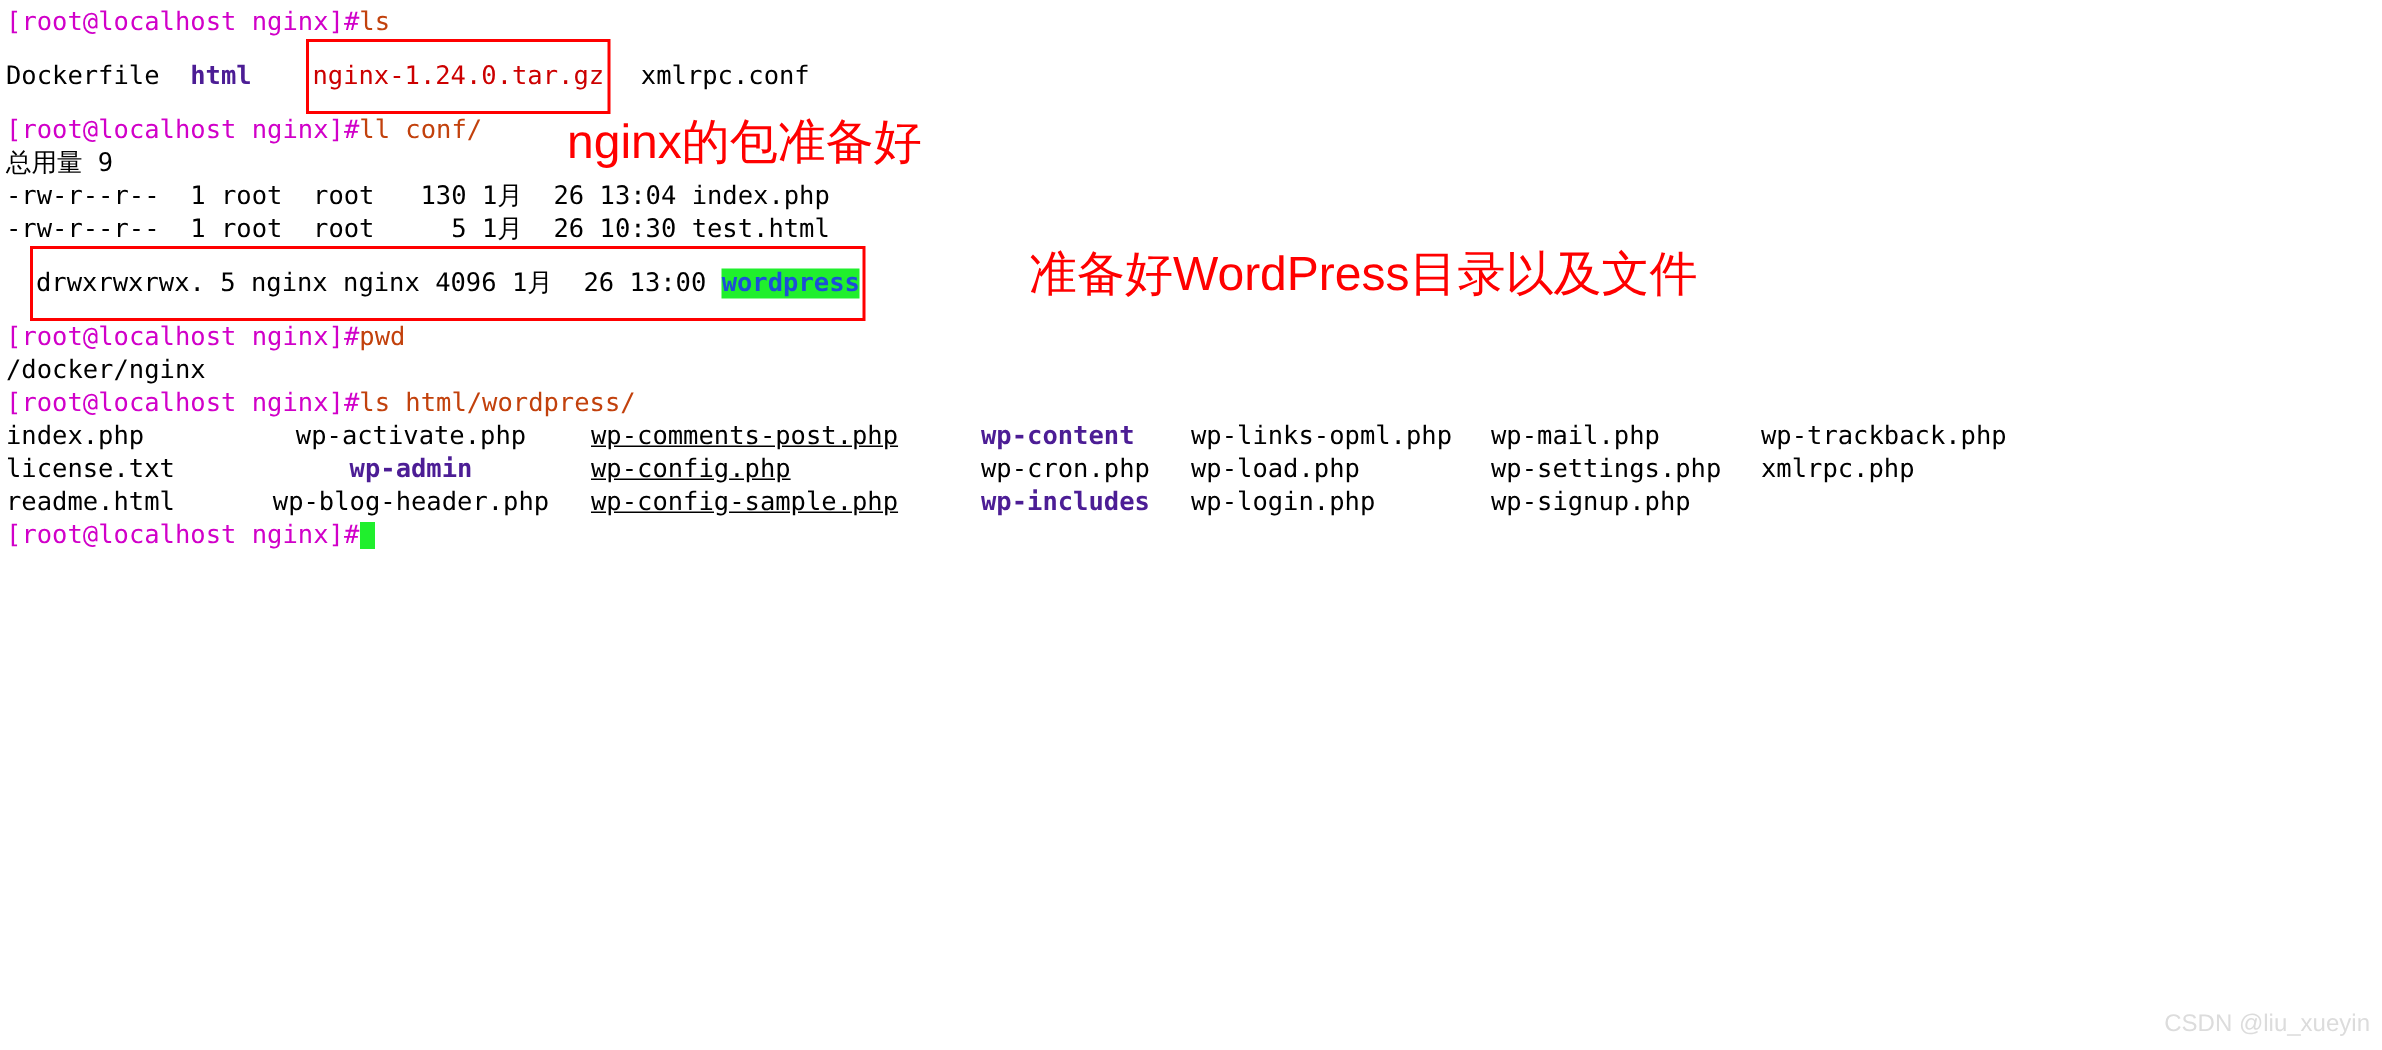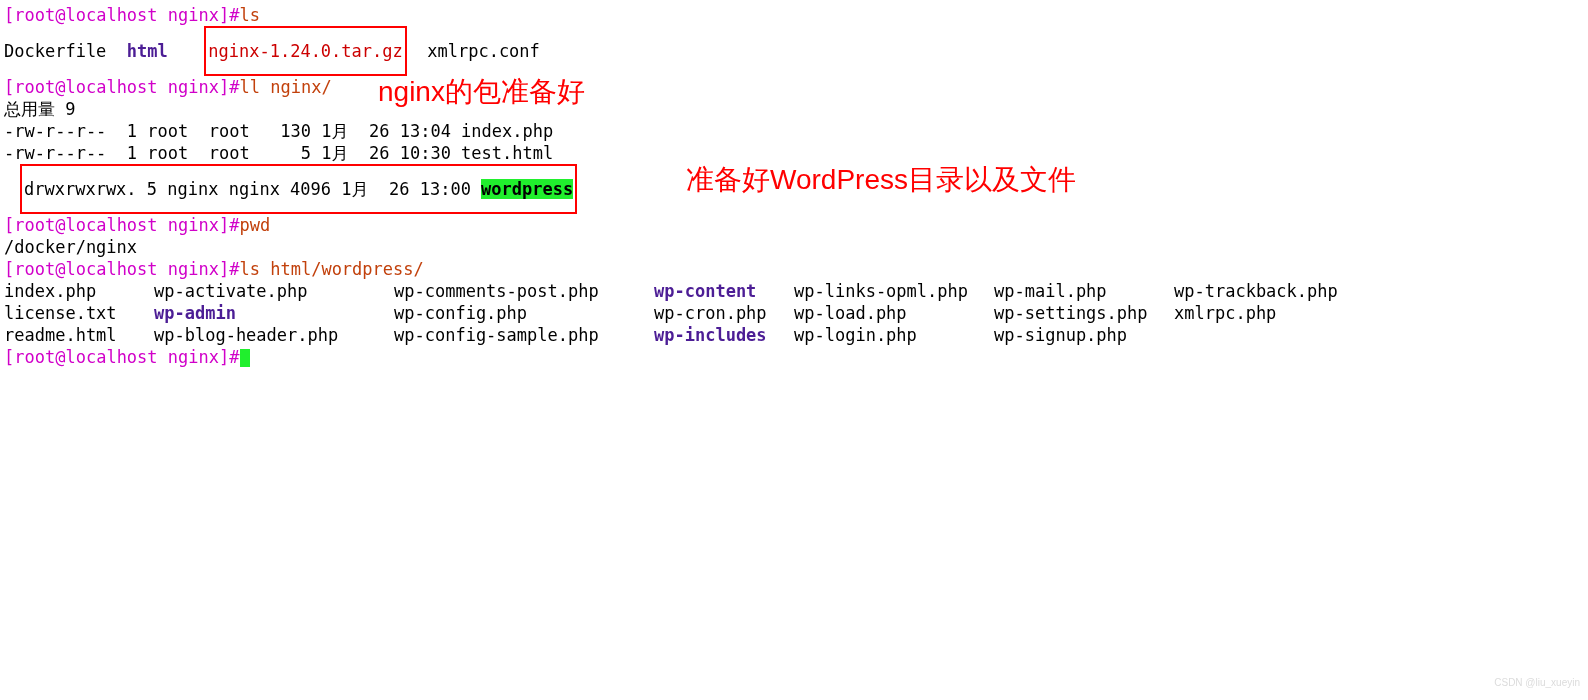--- a/index.html
+++ b/index.html
@@ -14,29 +14,29 @@
       width: 1588px;
       height: 700px;
       box-sizing: border-box;
     }
     .line { white-space: pre; }
     .pink { color: #d100c9; }
     .blue { color: #4c1d95; font-weight: bold; }
     .red  { color: #cc0000; }
     .black { color: #c2410c; }
     .dir-highlight {
-      color: #000000;
+      color: #1d4ed8;
       background: #20ef2d;
       font-weight: bold;
     }
     .annot {
       position: absolute;
       color: #ff0000;
       font-family: "SimSun", "Microsoft YaHei", sans-serif;
-      font-size: 28px;
+      font-size: 32px;
       line-height: 1;
     }
     .box-red {
       border: 2px solid #ff0000;
       padding: 12px 2px;
       box-sizing: border-box;
       display: inline-block;
       margin-left: 16px;
     }
     .cursor {
@@ -44,39 +44,39 @@
       width: 10px;
       height: 18px;
       background: #20ef2d;
       vertical-align: middle;
     }
     .watermark {
       position: absolute;
       right: 8px;
       bottom: 6px;
       color: #dcdcdc;
-      font-size: 10px;
+      font-size: 16px;
       font-family: sans-serif;
     }
     .col { display: inline-block; }
     .c0 { width: 150px; }
-    .c1 { width: 240px; }
-    .c2 { width: 260px; }
+    .c1 { width: 240px; text-align: center; }
+    .c2 { width: 260px; text-decoration: underline; }
     .c3 { width: 140px; }
     .c4 { width: 200px; }
     .c5 { width: 180px; }
   </style>
 </head>
 <body>
 
 <div class="line"><span class="pink">[</span><span class="pink">root</span><span class="pink">@</span><span class="pink">localhost</span> <span class="pink">nginx</span><span class="pink">]</span><span class="pink">#</span><span class="black">ls</span></div>
 
 <div class="line"><span>Dockerfile</span>  <span class="blue">html</span>  <span class="box-red"><span class="red">nginx-1.24.0.tar.gz</span></span>  <span>xmlrpc.conf</span></div>
 
-<div class="line"><span class="pink">[</span><span class="pink">root</span><span class="pink">@</span><span class="pink">localhost</span> <span class="pink">nginx</span><span class="pink">]</span><span class="pink">#</span><span class="black">ll nginx/</span></div>
+<div class="line"><span class="pink">[</span><span class="pink">root</span><span class="pink">@</span><span class="pink">localhost</span> <span class="pink">nginx</span><span class="pink">]</span><span class="pink">#</span><span class="black">ll conf/</span></div>
 
 <div class="line">总用量 9</div>
 <div class="line">-rw-r--r--  1 root  root   130 1月  26 13:04 index.php</div>
 <div class="line">-rw-r--r--  1 root  root     5 1月  26 10:30 test.html</div>
 <div class="line"><span class="box-red"><span>drwxrwxrwx. 5 nginx nginx 4096 1月  26 13:00 </span><span class="dir-highlight">wordpress</span></span></div>
 
 <div class="line"><span class="pink">[</span><span class="pink">root</span><span class="pink">@</span><span class="pink">localhost</span> <span class="pink">nginx</span><span class="pink">]</span><span class="pink">#</span><span class="black">pwd</span></div>
 <div class="line">/docker/nginx</div>
 
 <div class="line"><span class="pink">[</span><span class="pink">root</span><span class="pink">@</span><span class="pink">localhost</span> <span class="pink">nginx</span><span class="pink">]</span><span class="pink">#</span><span class="black">ls html/wordpress/</span></div>

